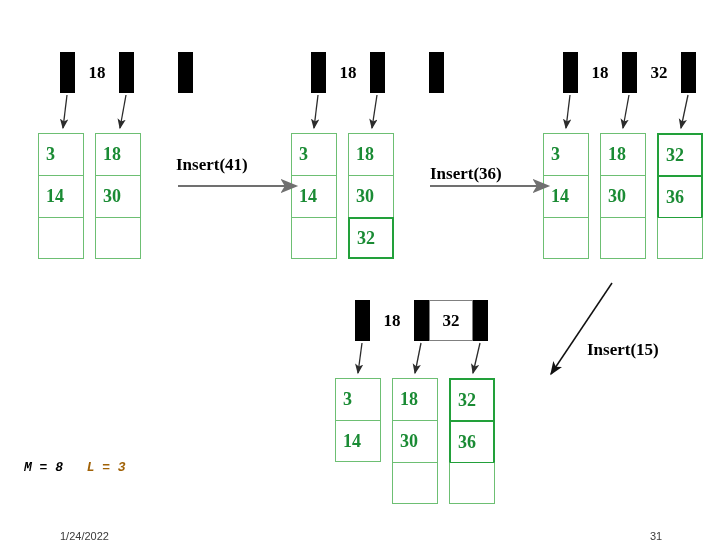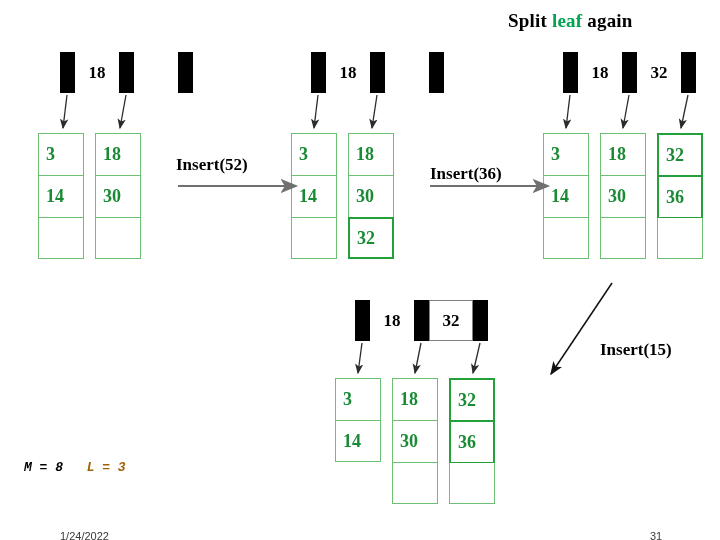--- a/index.html
+++ b/index.html
@@ -141,44 +141,41 @@
     color: #3a3a3a;
     white-space: nowrap;
     margin-top: 20px;
   }
 </style>
 </head>
 <body>
 
 <div id="slide">
 
-  <div class="slide-title" style="left:508px; top:10px;">
-    <span>Split </span><span class="hl">leaf</span><span> again</span>
-  </div>
 
   <div class="inode" style="left:60px; top:52px;">
     <div class="ptr"></div>
     <div class="key">18</div>
     <div class="ptr"></div>
     <div class="key blank"></div>
     <div class="ptr"></div>
   </div>
 
   <div class="leaf" style="left:38px; top:133px;">
     <div class="cell">3</div>
     <div class="cell">14</div>
     <div class="cell"></div>
   </div>
   <div class="leaf" style="left:95px; top:133px;">
     <div class="cell">18</div>
     <div class="cell">30</div>
     <div class="cell"></div>
   </div>
 
-  <div class="translabel" style="left:176px; top:155px;">Insert(52)</div>
+  <div class="translabel" style="left:176px; top:155px;">Insert(41)</div>
 
   <div class="inode" style="left:311px; top:52px;">
     <div class="ptr"></div>
     <div class="key">18</div>
     <div class="ptr"></div>
     <div class="key blank"></div>
     <div class="ptr"></div>
   </div>
 
   <div class="leaf" style="left:291px; top:133px;">
@@ -211,21 +208,21 @@
     <div class="cell">18</div>
     <div class="cell">30</div>
     <div class="cell"></div>
   </div>
   <div class="leaf" style="left:657px; top:133px;">
     <div class="cell hot">32</div>
     <div class="cell hot">36</div>
     <div class="cell"></div>
   </div>
 
-  <div class="translabel" style="left:587px; top:340px;margin-left:13px;">Insert(15)</div>
+  <div class="translabel" style="left:587px; top:340px;">Insert(15)</div>
 
   <div class="inode" style="left:355px; top:300px;">
     <div class="ptr"></div>
     <div class="key">18</div>
     <div class="ptr"></div>
     <div class="key outlined">32</div>
     <div class="ptr"></div>
   </div>
 
   <div class="leaf" style="left:335px; top:378px;">

